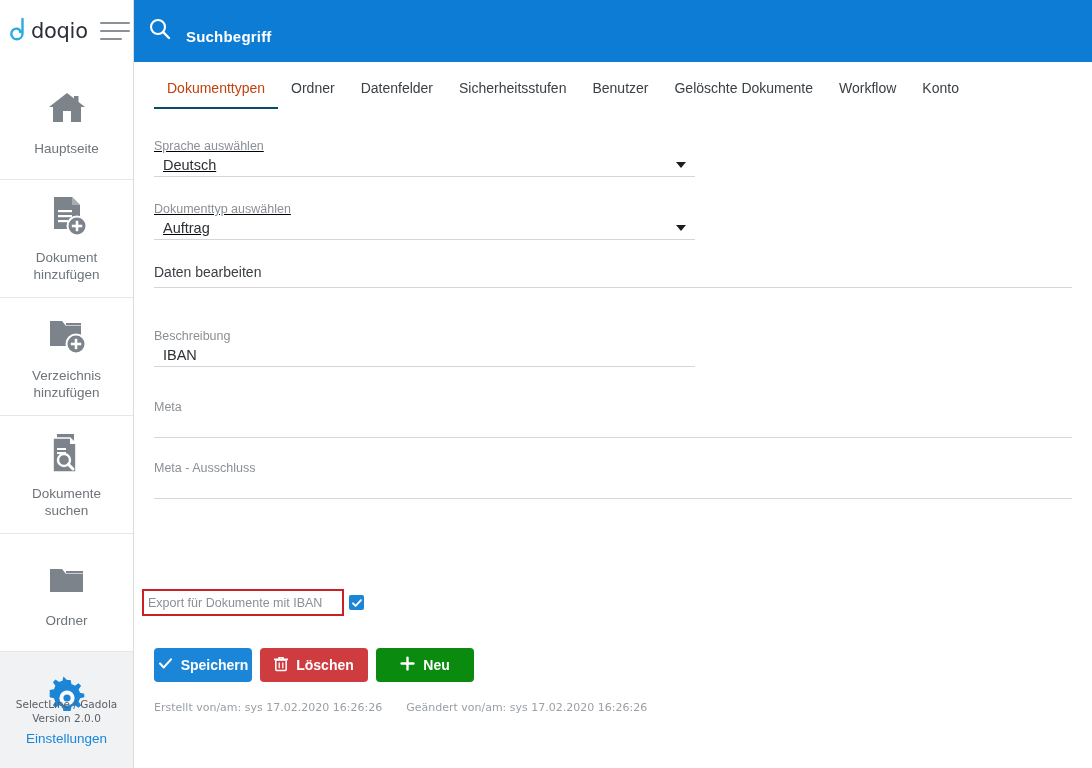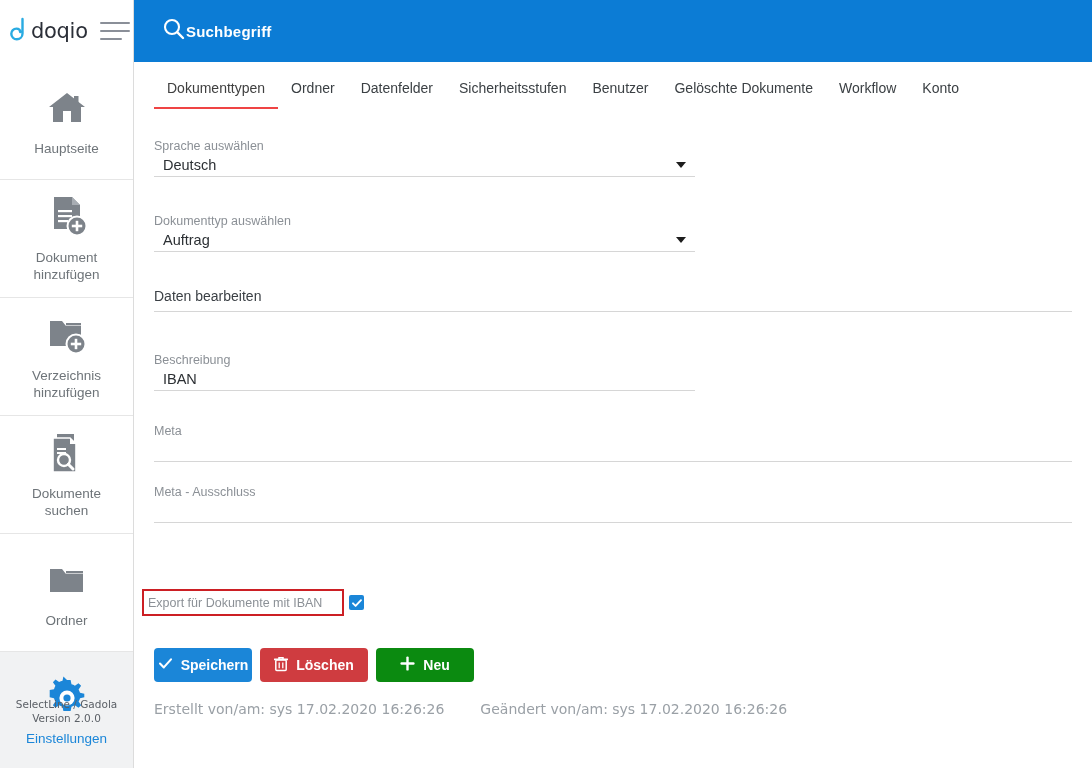--- a/index.html
+++ b/index.html
@@ -61,21 +61,21 @@
     font-family: "DejaVu Sans", sans-serif;
   }
 
   
   #topbar {
     position: absolute; left: 134px; top: 0;
     width: 958px; height: 62px;
     background: #0c7cd5;
     display: flex; align-items: center;
   }
-  #search-zone { display: flex; align-items: center; padding-left: 28px; flex: 1; cursor: text; }
+  #search-zone { display: flex; align-items: flex-end; gap: 14px; padding-left: 14px; flex: 1; cursor: text; }
   #search-placeholder { color: #ffffff; font-size: 15px; font-weight: bold; letter-spacing: .2px; }
   #topbar-right { display: flex; align-items: center; gap: 0px; padding-right: 14px; }
   #saved-queries {
     color: #fff; font-size: 13.5px; font-weight: bold; cursor: pointer; white-space: nowrap;
   }
   #saved-caret {
     margin-left: 26px; margin-right: 22px;
     width: 0; height: 0; cursor: pointer;
     border-left: 6px solid transparent; border-right: 6px solid transparent;
     border-top: 7px solid #ffffff;
@@ -86,36 +86,36 @@
   #main { position: absolute; left: 134px; top: 62px; width: 958px; height: 706px; background: #fff; }
 
   #tabs {
     display: flex; align-items: flex-start;
     padding-left: 20px; height: 44px; margin-top: 12px;
   }
   .tab {
     font-size: 14px; color: #3b4044; cursor: pointer;
     padding: 6px 13px 11px 13px; white-space: nowrap;
   }
-  .tab.active { color: #404040; border-bottom: 2px solid #ef4444; }
+  .tab.active { color: #c2410c; border-bottom: 2px solid #0c4a6e; }
 
   
   #form { padding-left: 20px; padding-top: 20px; position: relative; }
 
   .field { position: relative; }
   .flabel {
     font-size: 12.5px; color: #8b9096; line-height: 16px;
   }
   .fvalue {
     font-size: 14.5px; color: #2c3034; padding-left: 9px;
     line-height: 22px;
   }
   .underline { height: 1px; background: #d6d6d6; }
 
-  .select-field { width: 541px; margin-bottom: 36px; }
+  .select-field { width: 541px; margin-bottom: 24px; text-decoration: underline; }
   .select-row { position: relative; display: flex; align-items: center; justify-content: space-between; padding-right: 9px; }
   .caret-down {
     width: 0; height: 0;
     border-left: 5px solid transparent; border-right: 5px solid transparent;
     border-top: 6px solid #1d1d1d;
   }
 
   .section-head { width: 918px; margin-top: 6px; }
   .section-title { font-size: 14px; color: #3a3f44; padding-bottom: 7px; }
 
@@ -153,22 +153,22 @@
   .btn-save   { background: #1b86d8; width: 98px; }
   .btn-delete { background: #cf3c40; width: 108px; }
   .btn-new    { background: #0b8a10; width: 98px; }
   .btn-apply  {
     background: #ffffff; color: #33383d; font-weight: normal;
     border: 1px solid #b7bbbf; width: 202px; margin-left: 8px;
   }
 
   #meta-info {
     position: absolute; left: 20px; top: 583px;
-    display: flex; gap: 36px;
-    font-size: 14px; color: #9aa0a6;
+    display: flex; gap: 24px;
+    font-size: 11px; color: #9aa0a6;
     font-family: "DejaVu Sans", sans-serif;
   }
 </style>
 </head>
 <body>
 
 <div id="app">
 
   <div id="sidebar">
 

